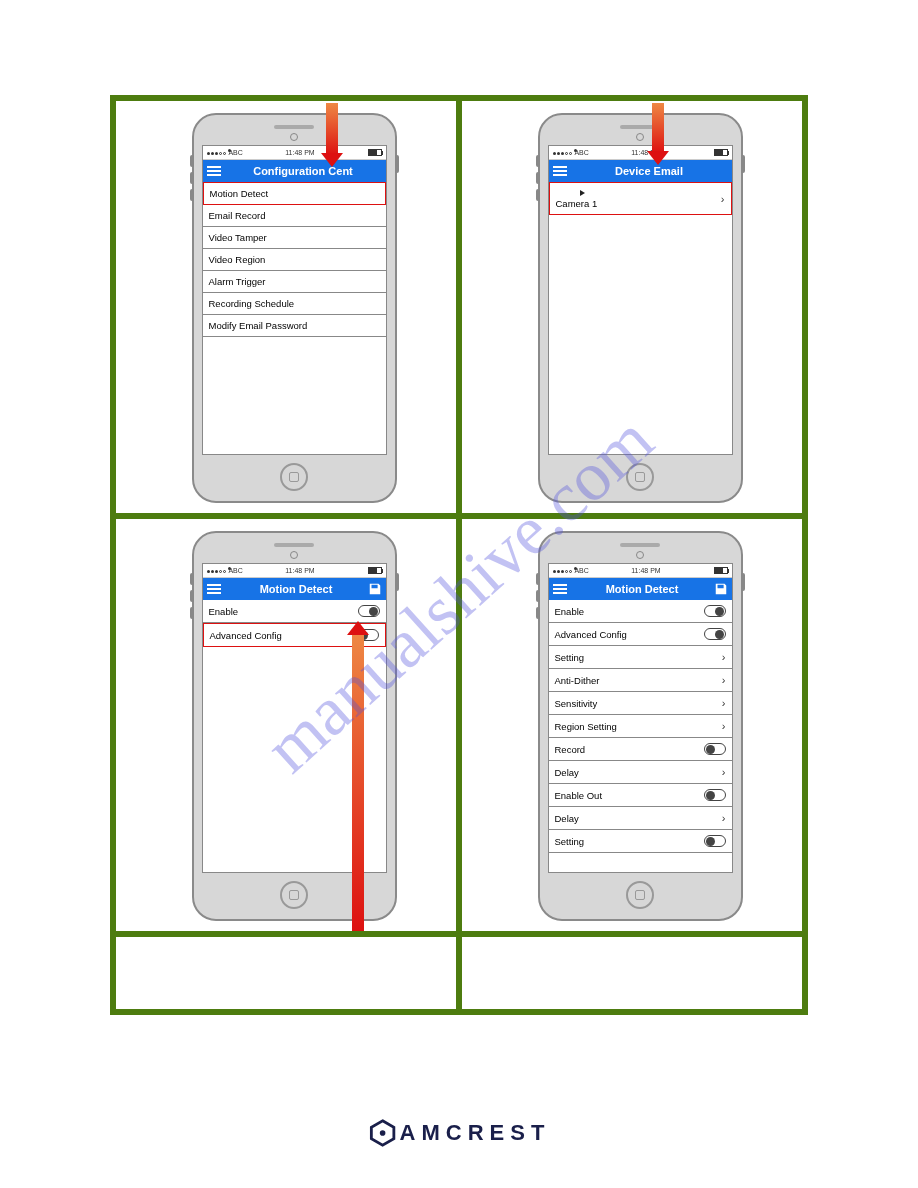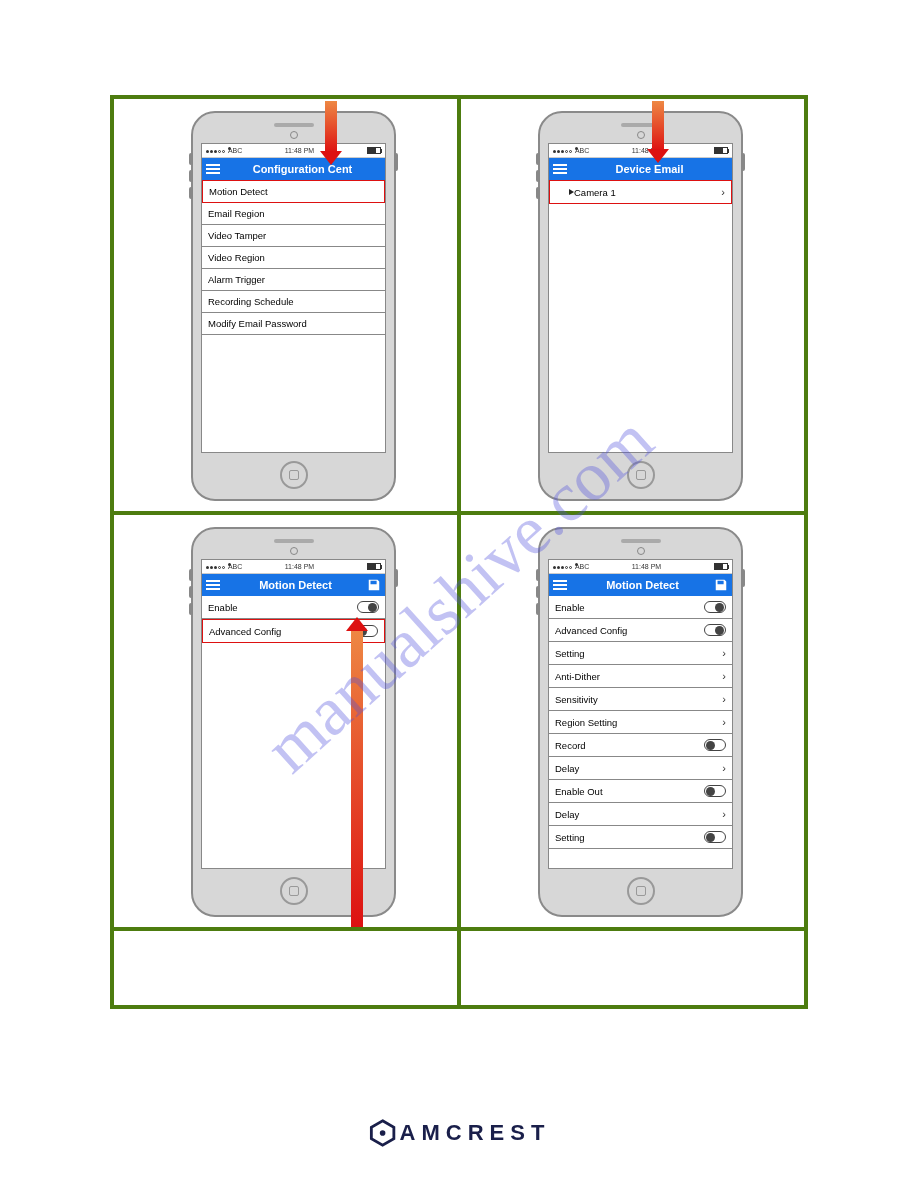--- a/index.html
+++ b/index.html
@@ -4,21 +4,21 @@
 <style>
   * { box-sizing: border-box; margin: 0; padding: 0; }
   body { font-family: Arial, Helvetica, sans-serif; background: #fff; width: 918px; height: 1188px; position: relative; }
   .grid {
     position: absolute;
     top: 95px; left: 110px;
     width: 698px;
     border-collapse: collapse;
   }
   .grid td {
-    border: 4px solid #4d7c0f;
+    border: 6px solid #4d7c0f;
     vertical-align: top;
     width: 349px;
     padding: 12px 0 10px 16px;
     text-align: center;
   }
   .grid tr.bottom td { height: 78px; }
   .phone {
     display: inline-block;
     width: 205px;
     background: #d7d7d7;
@@ -171,21 +171,21 @@
                   <span></span>
                   <span></span>
                 </span>
           <span class="title">Configuration Cent</span>
         </div>
         <div class="list">
           <div class="row hl">
                   <span>Motion Detect</span>
                 </div>
           <div class="row">
-                  <span>Email Region</span>
+                  <span>Email Record</span>
                 </div>
           <div class="row">
                   <span>Video Tamper</span>
                 </div>
           <div class="row">
                   <span>Video Region</span>
                 </div>
           <div class="row">
                   <span>Alarm Trigger</span>
                 </div>
@@ -223,21 +223,21 @@
         <div class="appbar">
           <span class="hamburger">
                   <span></span>
                   <span></span>
                   <span></span>
                 </span>
           <span class="title">Device Email</span>
         </div>
         <div class="list">
           <div class="row hl">
-            <span style="display:flex;align-items:center;">
+            <span style="display:flex;align-items:center;flex-direction:column;">
               <span class="cam-icon"><span class="body"></span><span class="lens"></span></span>
               <span>Camera 1</span>
             </span>
             <span class="chev">›</span>
           </div>
         </div>
       </div>
       <div class="homebtn">
               <i></i>
             </div>

